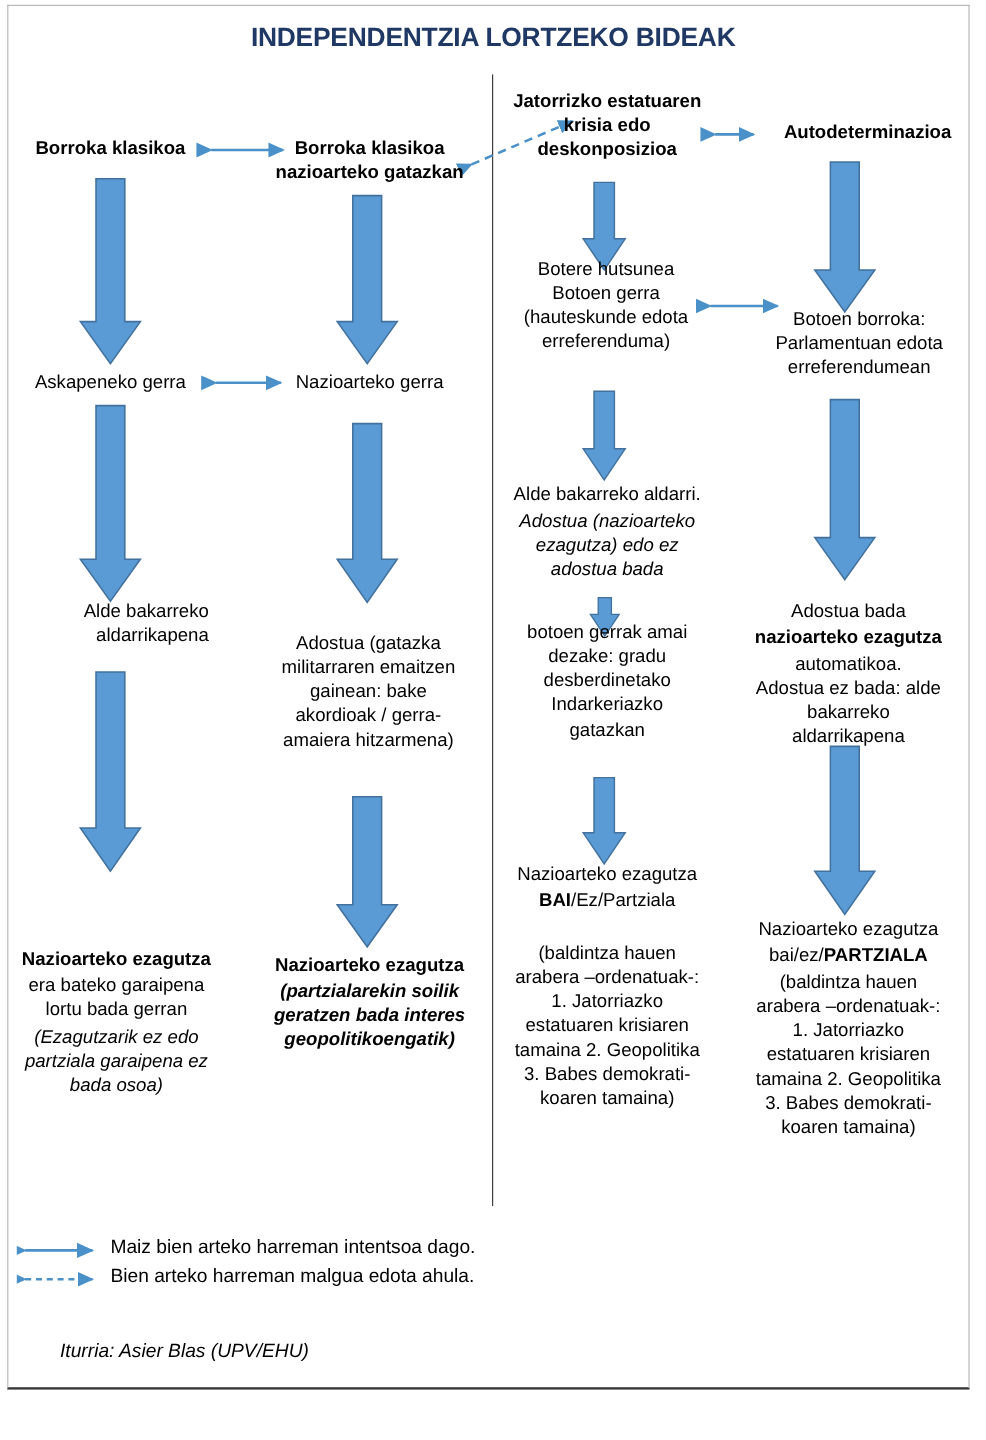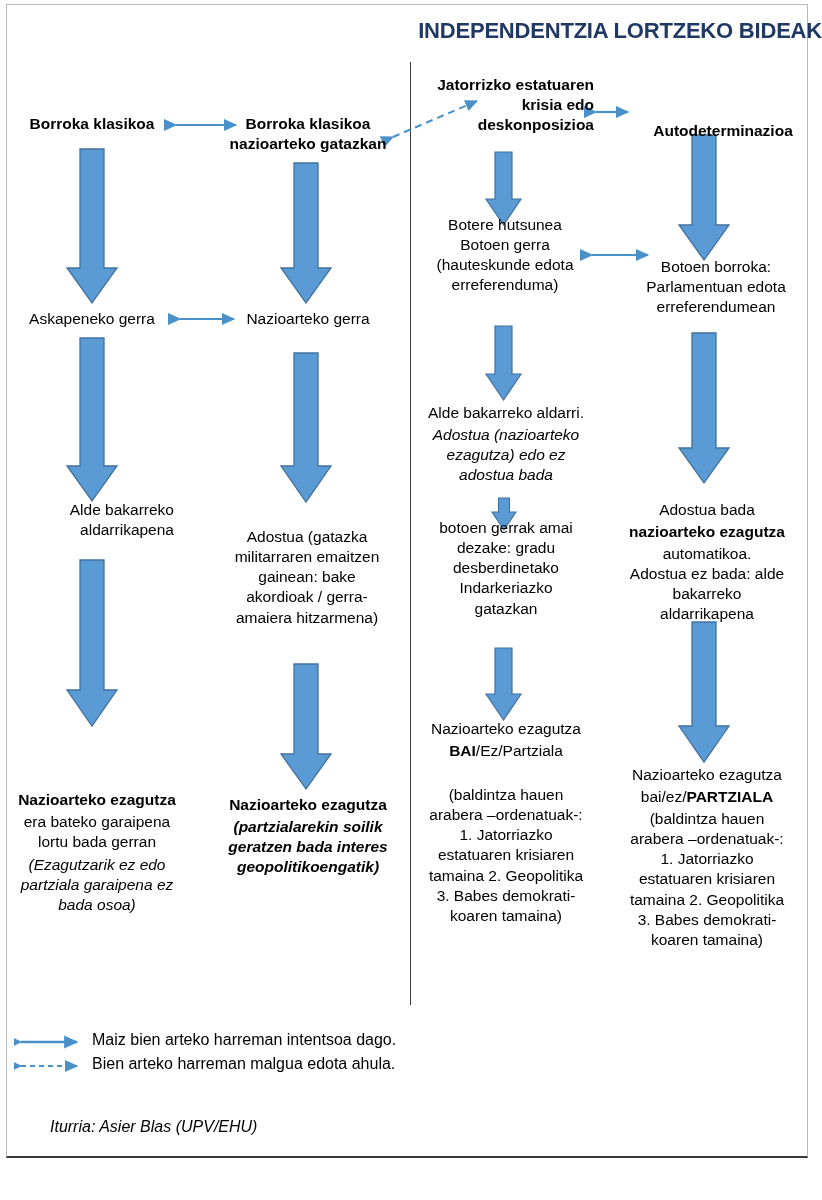--- a/index.html
+++ b/index.html
@@ -19,21 +19,21 @@
     left:6px;top:4px;
     width:802px;height:1154px;
     border:1px solid #b9b9b9;
     border-bottom:2px solid #3a3a3a;
     box-sizing:border-box;
     background:#fff;
   }
   #title{
     position:absolute;
     left:0;top:18px;width:822px;
-    text-align:right;
+    text-align:center;
     font-size:22px;
     font-weight:bold;
     letter-spacing:-0.2px;
     color:#1f3864;
   }
   
   #divider{
     position:absolute;
     left:410px;top:62px;
     width:1px;height:943px;
@@ -184,21 +184,21 @@
 militarraren emaitzen
 gainean: bake
 akordioak / gerra-
 amaiera hitzarmena)</div>
 
   <div class="node b" style="left:214px;top:795px;width:188px;">Nazioarteko ezagutza</div>
   <div class="node i" style="left:214px;top:817px;width:188px;white-space:pre-line;font-weight:bold;">(partzialarekin soilik
 geratzen bada interes
 geopolitikoengatik)</div>
 
-  <div class="node b" style="left:418px;top:75px;width:176px;white-space:pre-line;text-align:right;">Jatorrizko estatuaren
+  <div class="node b" style="left:418px;top:75px;width:176px;white-space:pre-line;">Jatorrizko estatuaren
 krisia edo
 deskonposizioa</div>
 
   <div class="node" style="left:416px;top:215px;width:178px;white-space:pre-line;">Botere hutsunea
 Botoen gerra
 (hauteskunde edota
 erreferenduma)</div>
 
   <div class="node" style="left:414px;top:403px;width:184px;">Alde bakarreko aldarri.</div>
   <div class="node i" style="left:420px;top:425px;width:172px;white-space:pre-line;">Adostua (nazioarteko
@@ -217,21 +217,21 @@
   </div>
 
   <div class="node" style="left:412px;top:785px;width:188px;white-space:pre-line;">(baldintza hauen
 arabera –ordenatuak-:
 1. Jatorriazko
 estatuaren krisiaren
 tamaina 2. Geopolitika
 3. Babes demokrati-
 koaren tamaina)</div>
 
-  <div class="node b" style="left:630px;top:101px;width:186px;margin-top:20px;">Autodeterminazioa</div>
+  <div class="node b" style="left:630px;top:101px;width:186px;">Autodeterminazioa</div>
 
   <div class="node" style="left:618px;top:257px;width:196px;white-space:pre-line;">Botoen borroka:
 Parlamentuan edota
 erreferendumean</div>
 
   <div class="node" style="left:612px;top:500px;width:190px;">Adostua bada</div>
   <div class="node b" style="left:612px;top:522px;width:190px;">nazioarteko ezagutza</div>
   <div class="node" style="left:612px;top:544px;width:190px;white-space:pre-line;">automatikoa.
 Adostua ez bada: alde
 bakarreko

